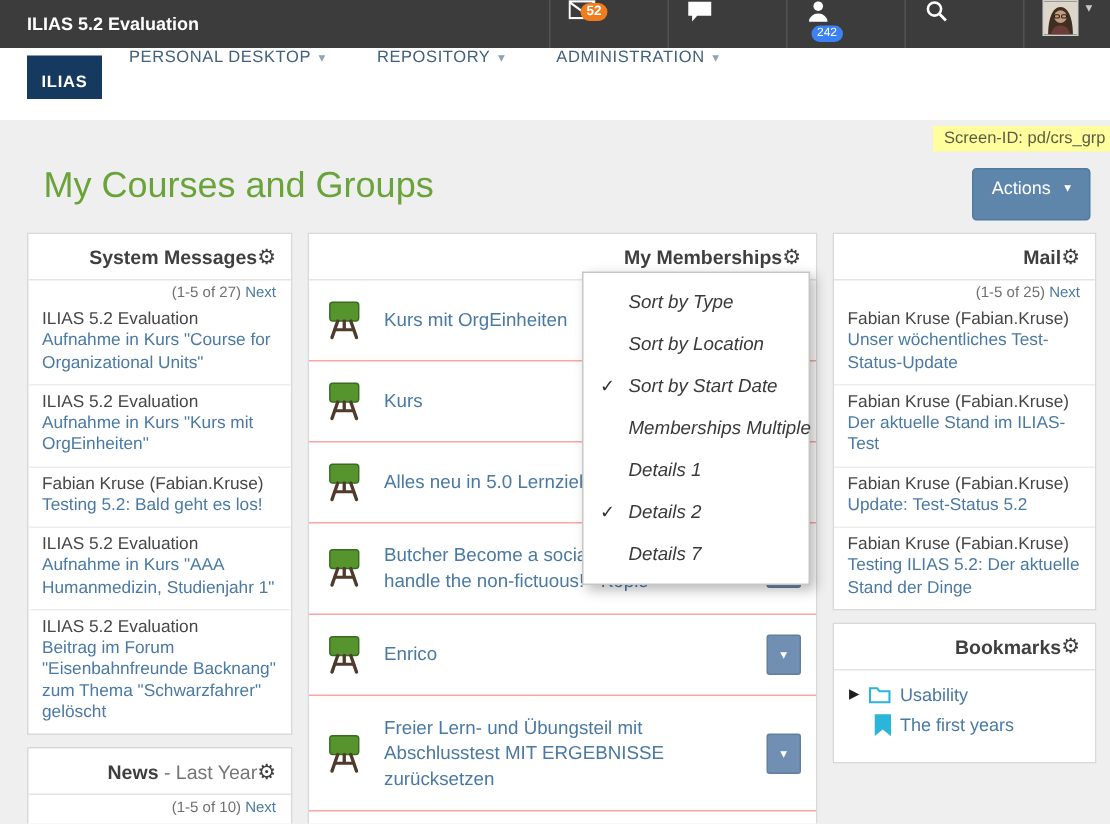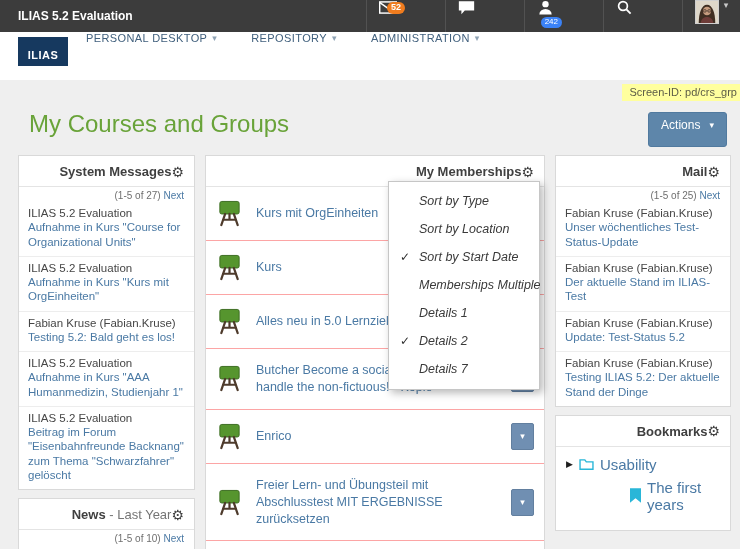--- a/index.html
+++ b/index.html
@@ -59,22 +59,22 @@
 
   
   .context-menu { position:absolute; left:388px; top:181px; width:152px; background:#fff; border:1px solid #c6c6c6; box-shadow:3px 3px 8px rgba(0,0,0,0.28); z-index:10; padding:5px 0 6px;font-style:italic; }
   .menu-item { position:relative; padding:7px 10px 7px 30px; font-size:12.5px; color:#3a3a3a; cursor:pointer; white-space:nowrap; }
   .menu-check { position:absolute; left:11px; top:7px; font-size:12px; color:#2e2e2e; font-family:"DejaVu Sans",sans-serif; }
 
   
   .bm-body { padding:6px 0 8px; }
   .bm-row { display:flex; align-items:center; gap:6px; padding:3px 10px; }
   .bm-expand { font-size:9px; color:#1e1e1e; cursor:pointer; font-family:"DejaVu Sans",sans-serif; }
-  .bm-link { font-size:15px; color:#4a79a4; cursor:pointer; }
-  .bm-indent { padding-left:27px;margin-left:47px; }
+  .bm-link { font-size:12px; color:#4a79a4; cursor:pointer; }
+  .bm-indent { padding-left:27px; }
   .bm-icon { flex:none; display:flex; align-items:center; }
 </style>
 </head>
 <body>
 
 <div class="topbar">
   <div class="topbar-title">ILIAS 5.2 Evaluation</div>
   <div class="topbar-icons">
     <div class="icon-slot">
       <span>

